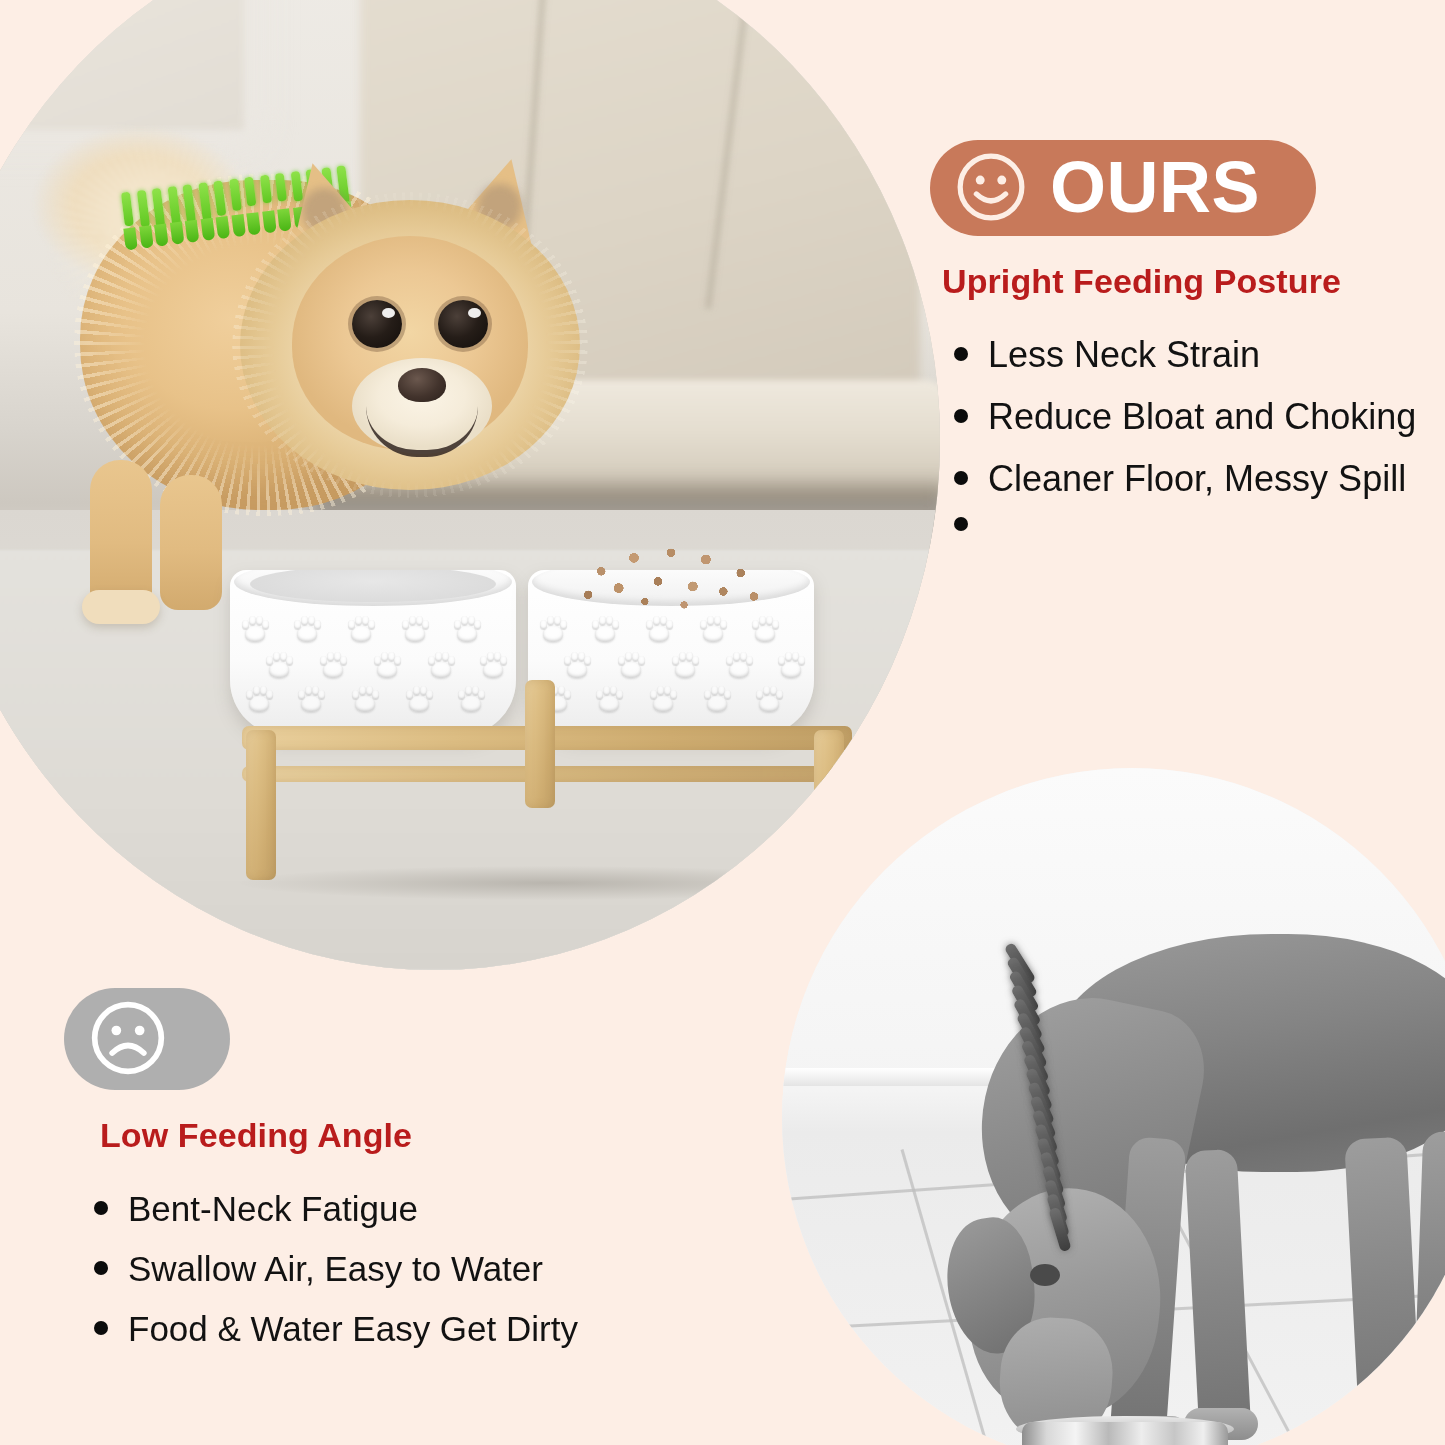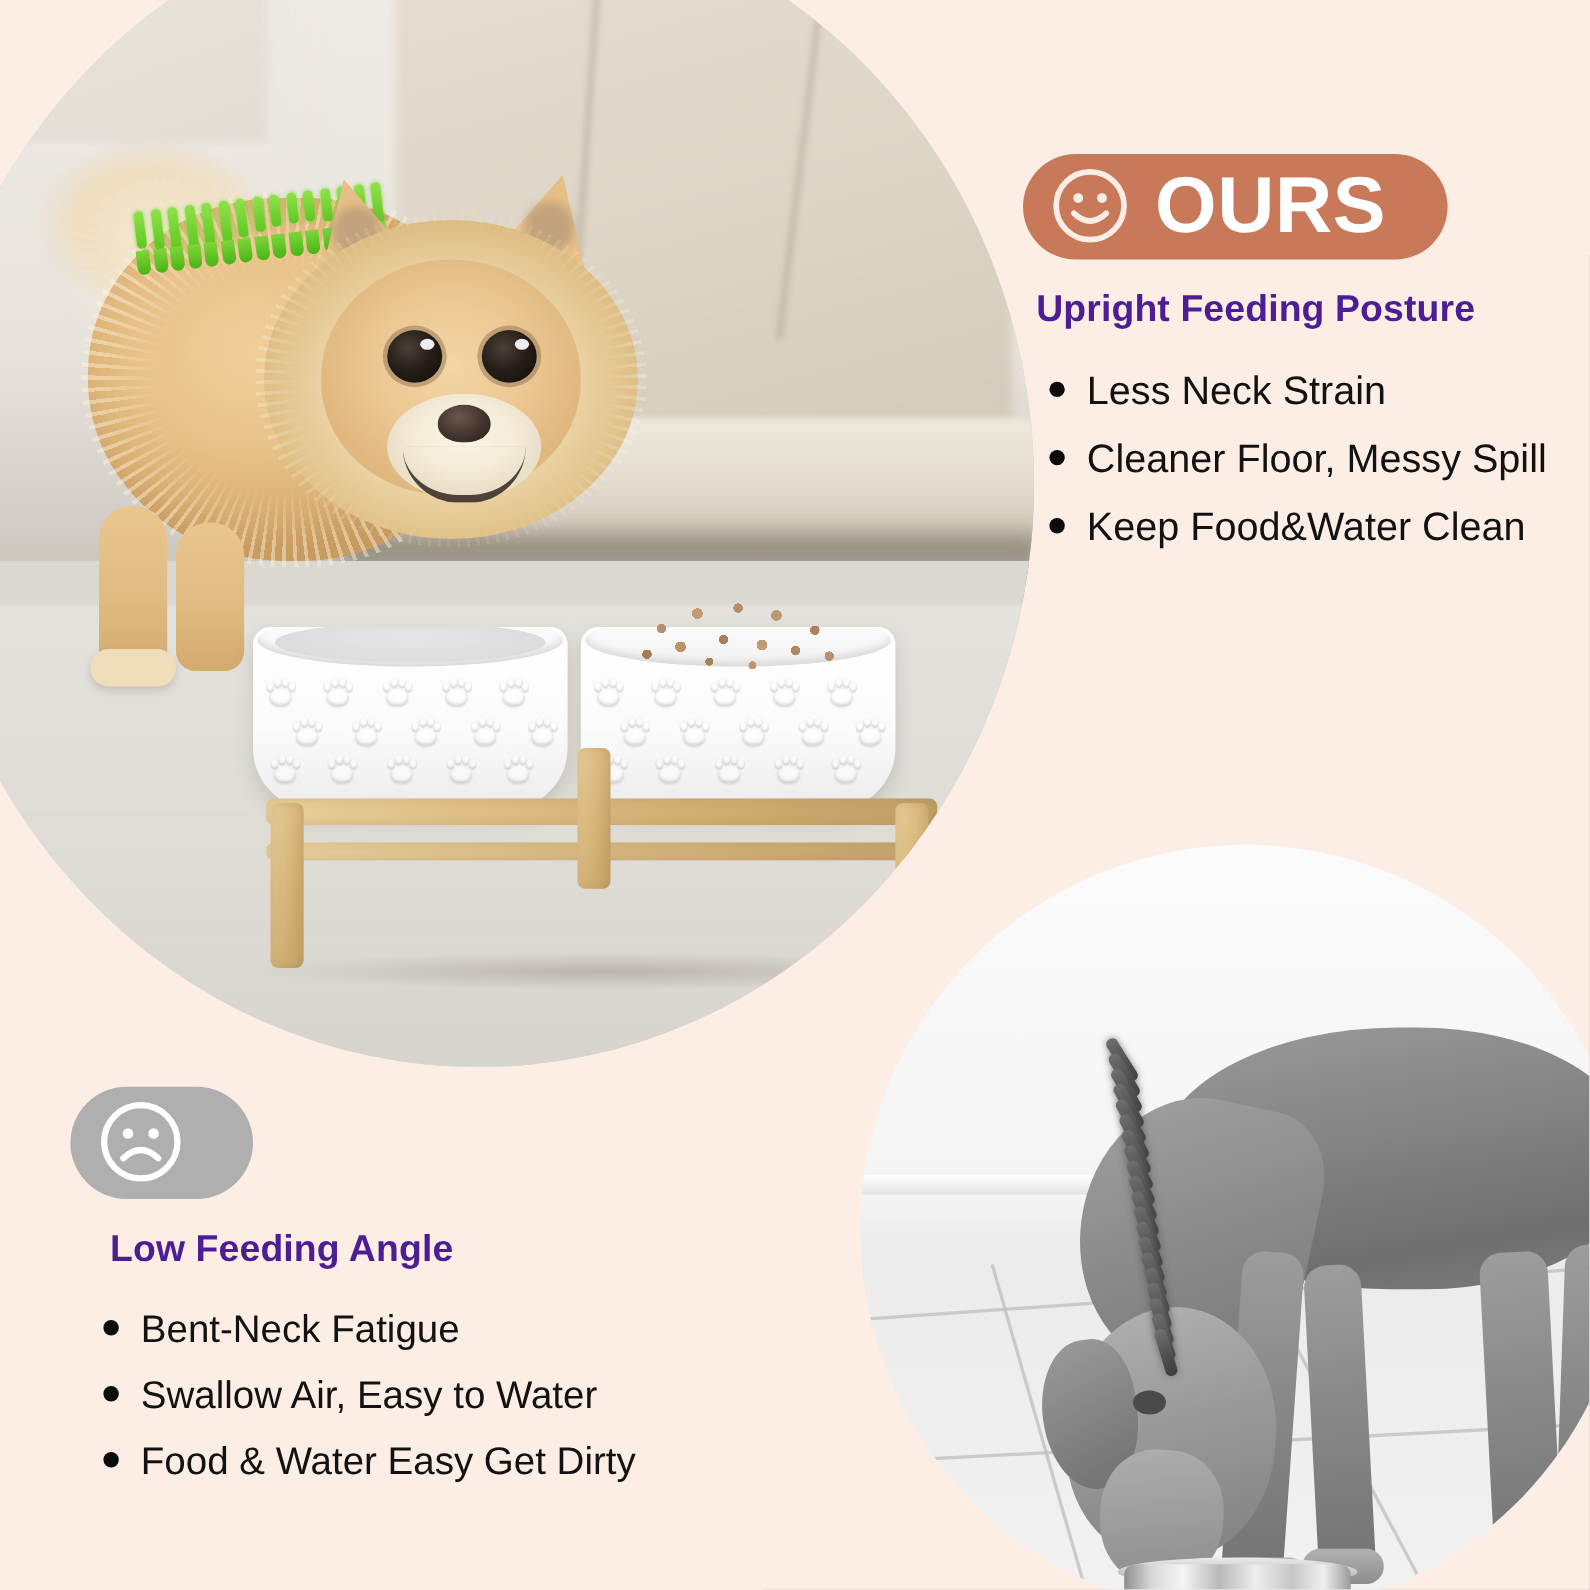--- a/index.html
+++ b/index.html
@@ -555,21 +555,21 @@
     font-weight: bold;
     line-height: 1;
     letter-spacing: .5px;
     white-space: nowrap;
   }
   .face-icon { display: block; flex: 0 0 auto; }
 
   .subhead {
     font-size: 34px;
     font-weight: bold;
-    color: #4c1d95;
+    color: #b91c1c;
     margin: 26px 0 0 12px;
     letter-spacing: .1px;
   }
   .panel-others .subhead { margin-left: 36px; }
 
   .bullets {
     list-style: none;
     margin: 36px 0 0 0;
     padding: 0;
   }
@@ -963,25 +963,28 @@
 
     <div class="subhead">Upright Feeding Posture</div>
 
     <ul class="bullets">
       <li>
         <span class="dot"></span>
         <span>Less Neck Strain</span>
       </li>
       <li>
         <span class="dot"></span>
+        <span>Reduce Bloat and Choking</span>
+      </li>
+      <li>
+        <span class="dot"></span>
         <span>Cleaner Floor, Messy Spill</span>
       </li>
       <li>
         <span class="dot"></span>
-        <span>Keep Food&amp;Water Clean</span>
       </li>
     </ul>
   </div>
 
   <div class="panel panel-others">
     <div class="badge badge-others">
       <svg class="face-icon" width="80" height="80" viewBox="0 0 48 48">
         <circle cx="24" cy="24" r="20" fill="none" stroke="#ffffff" stroke-width="3.4"></circle>
         <circle cx="17" cy="19.5" r="2.9" fill="#ffffff"></circle>
         <circle cx="31" cy="19.5" r="2.9" fill="#ffffff"></circle>

